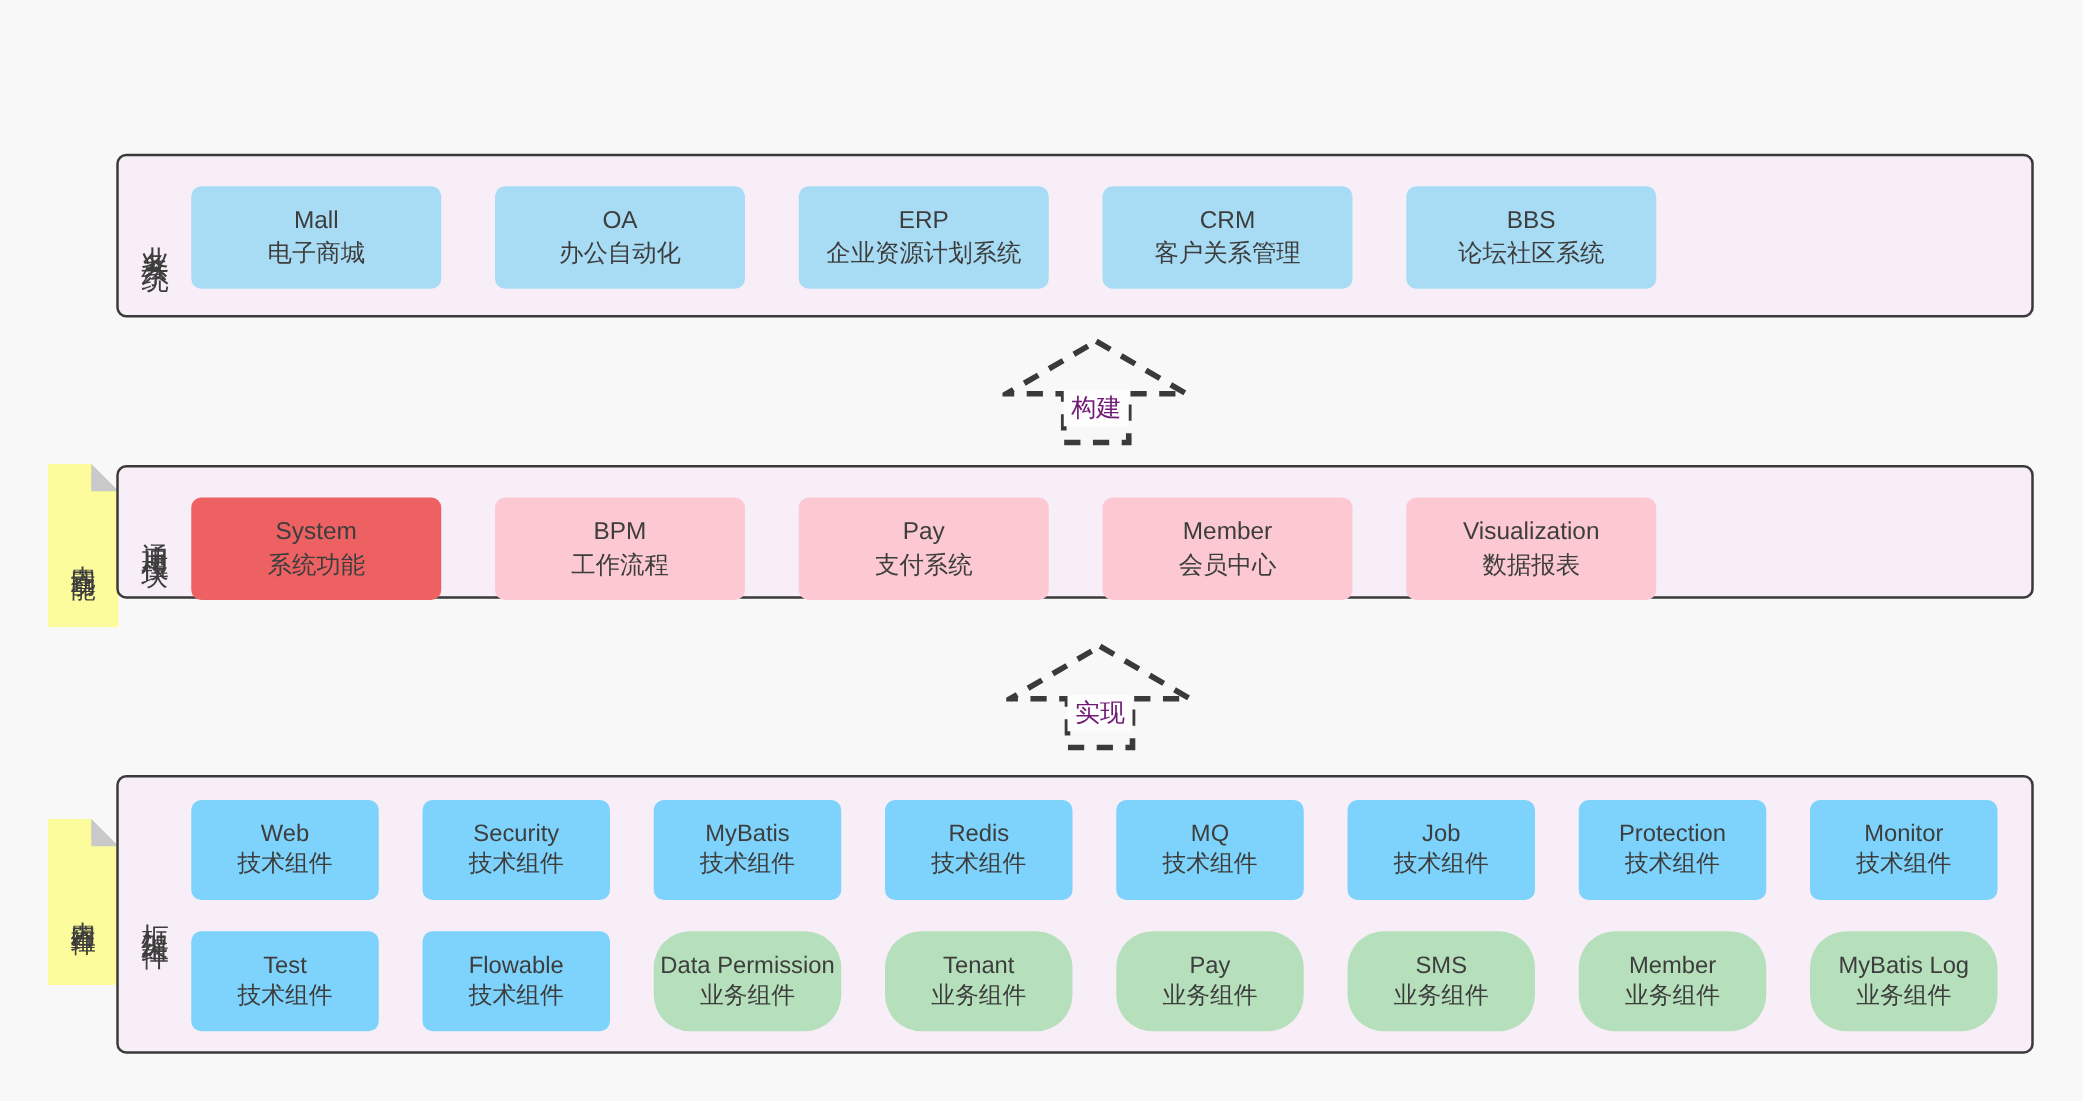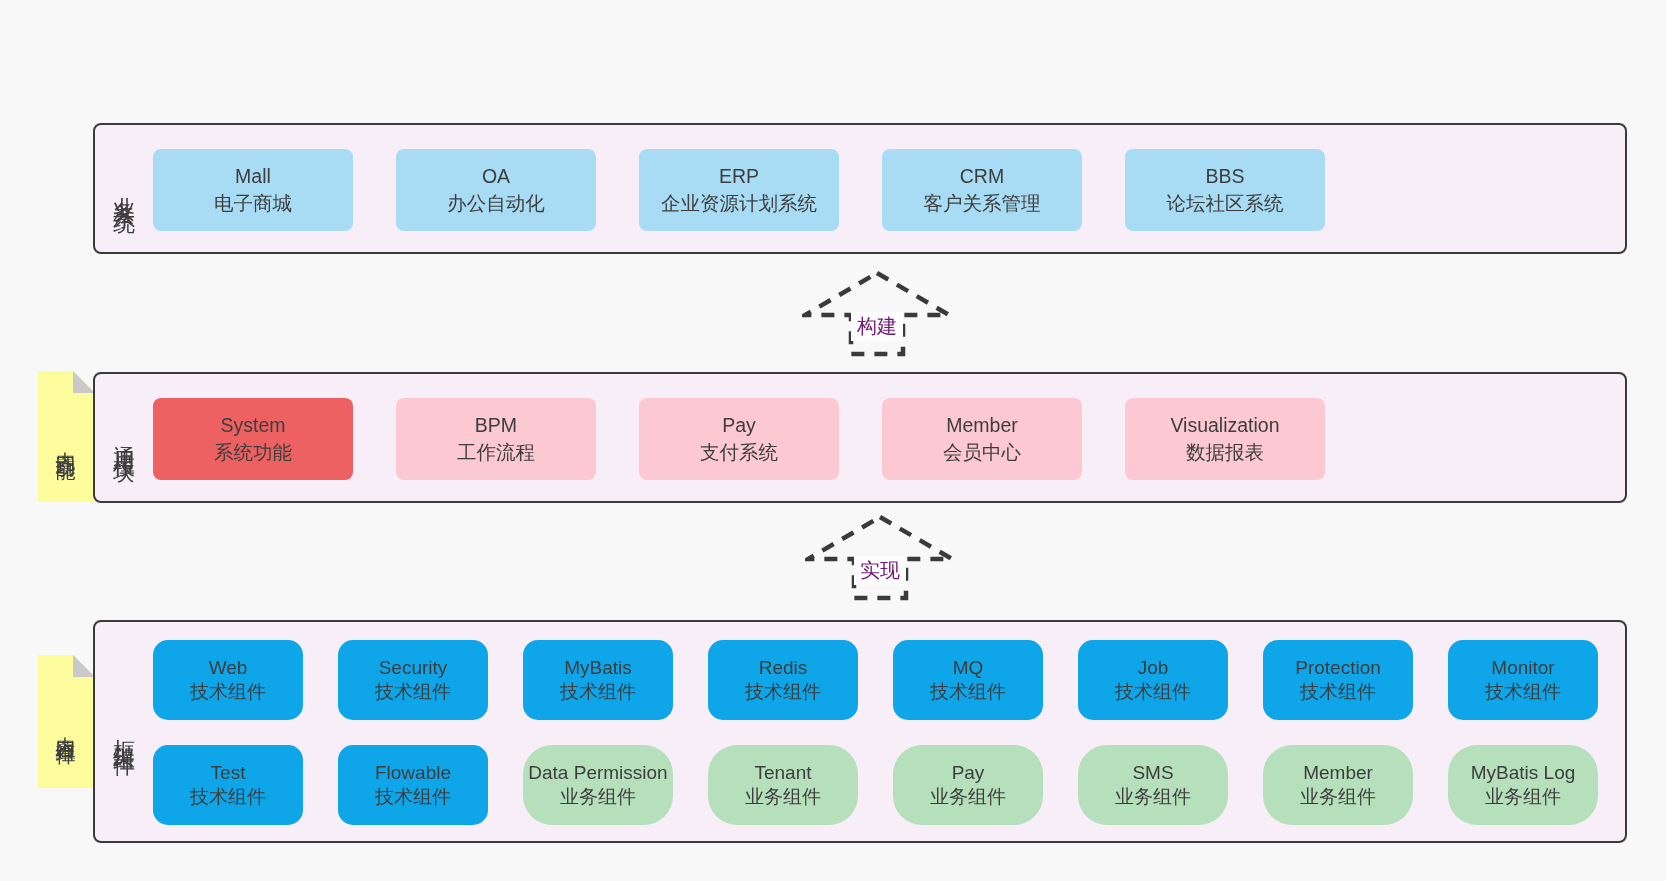--- a/index.html
+++ b/index.html
@@ -9,21 +9,21 @@
     font-family:"Liberation Sans","DejaVu Sans",sans-serif;
   }
 
   
   .layer {
     position:absolute; left:93px; width:1534px; box-sizing:border-box;
     background:#f8eef8; border:2.5px solid #3a3a3a; border-radius:8px;
     z-index:2;
   }
   #layer-business  { top:123px; height:131px; }
-  #layer-common    { top:372px; height:131px; }
+  #layer-common    { top:372px; height:107px; }
   #layer-framework { top:620px; height:223px; }
 
   .layer-label {
     position:absolute; left:6px; top:0; height:100%; width:46px;
     display:flex; align-items:center; justify-content:center;
     writing-mode:vertical-rl; text-orientation:upright;
     font-size:22px; letter-spacing:5px; color:#3d3d3d;
   }
 
   
@@ -36,21 +36,21 @@
     box-sizing:border-box; border-radius:8px;
     display:flex; flex-direction:column; align-items:center; justify-content:center;
     text-align:center;
   }
   .box.wide  { width:200px; height:82px; font-size:19.5px; line-height:27px; }
   .box.small { width:150px; height:80px; font-size:19px;   line-height:24px; }
 
   .blue       { background:#a8dcf5; }
   .red        { background:#ee6163; }
   .pink       { background:#fcc9d2; }
-  .green      { background:#0ea5e9;border-radius:15px; }
+  .green      { background:#7dd3fc; }
   .lightgreen { background:#b6e0bb;border-radius:29px; }
 
   
   .note {
     position:absolute; left:38px; width:57px; z-index:1;
     background:#fcfc9d;
     clip-path:polygon(0 0, calc(100% - 22px) 0, 100% 22px, 100% 100%, 0 100%);
     display:flex; align-items:center; justify-content:center;
   }
   #note-common    { top:371px; height:131px; }

